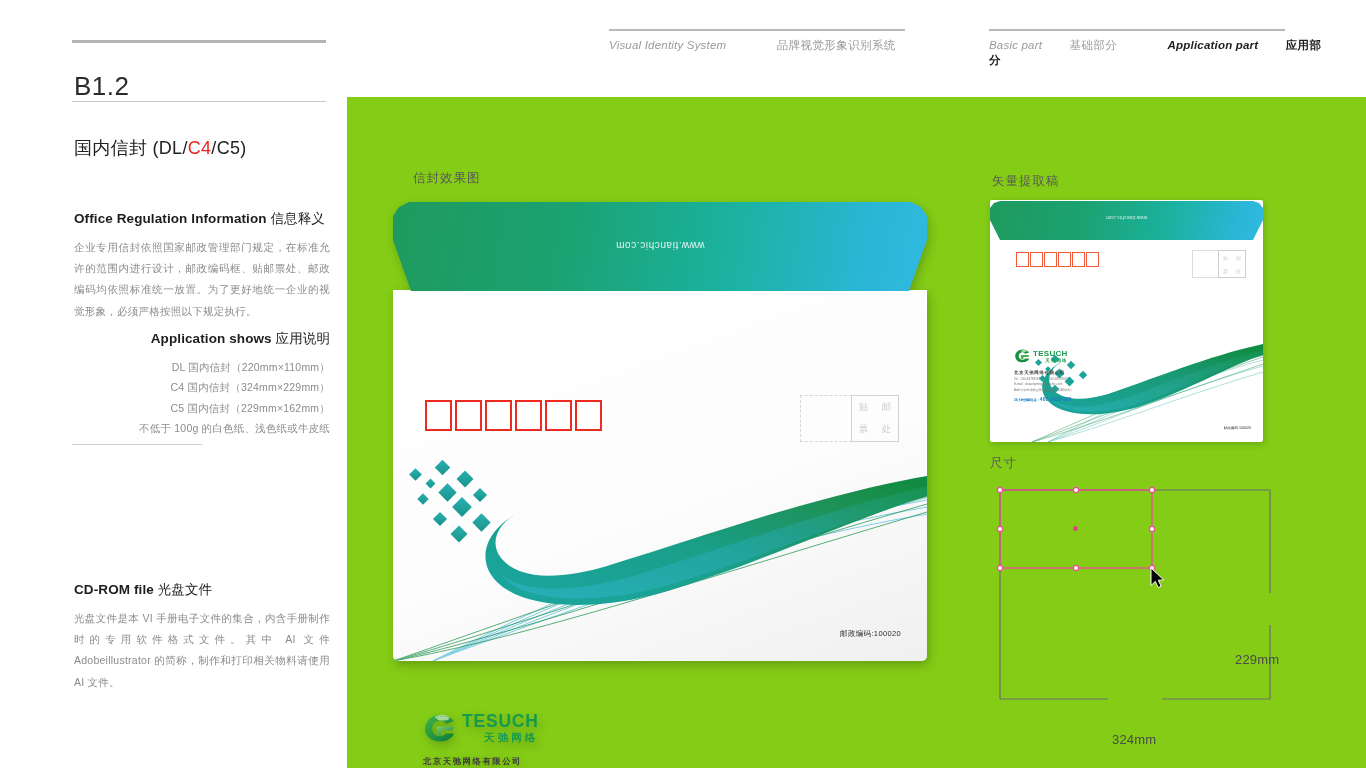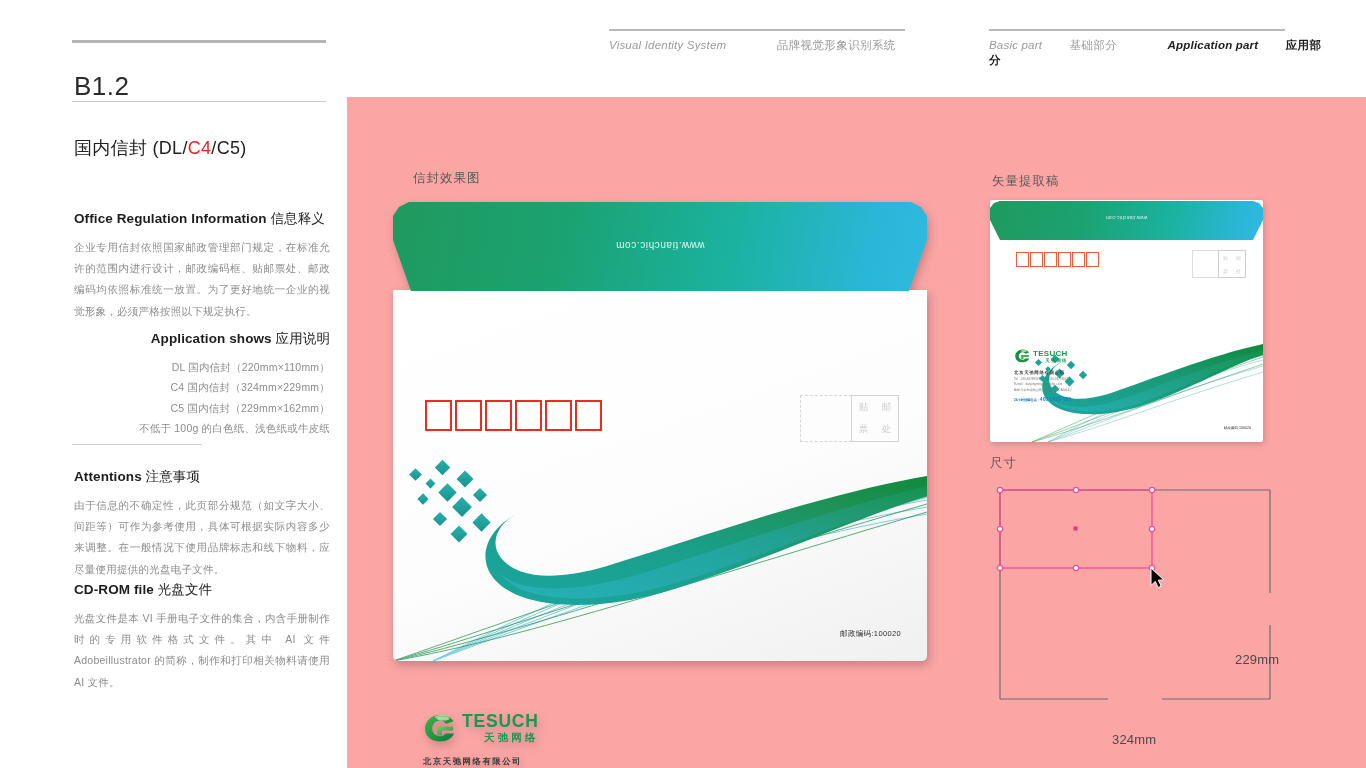--- a/index.html
+++ b/index.html
@@ -37,21 +37,21 @@
     font-size: 10.5px; color: #8c8c8c; line-height: 2.02;
     letter-spacing: .25px; text-align: justify;
   }
   .spec-line {
     font-size: 10.5px; color: #8c8c8c; line-height: 1.93; letter-spacing: .2px;
   }
 
   
   .stage {
     position: absolute; left: 347px; top: 97px;
-    width: 1019px; height: 671px; background: #fca5a5;
+    width: 1019px; height: 671px; background: #84cc16;
   }
 
   
   .hdr { position: absolute; top: 38px; font-size: 11.5px; color: #9a9a9a; }
   .hdr .bar { position: absolute; top: -9px; left: 0; height: 2px; background: #b9b9b9; }
   .hdr-a { left: 609px; width: 330px; }
   .hdr-a .bar { width: 296px; }
   .hdr-b { left: 989px; width: 340px; }
   .hdr-b .bar { width: 296px; }
   .hdr .en { letter-spacing: .2px; font-style: italic; }
@@ -212,27 +212,20 @@
       <div style="margin-top:4px;">
         <div class="spec-line">DL 国内信封（220mm×110mm）</div>
         <div class="spec-line">C4 国内信封（324mm×229mm）</div>
         <div class="spec-line">C5 国内信封（229mm×162mm）</div>
         <div class="spec-line">不低于 100g 的白色纸、浅色纸或牛皮纸</div>
       </div>
     </div>
 
     <div class="rule short" style="position:absolute;top:444px;left:0;"></div>
 
-    <div class="blk" style="position:absolute;top:468px;left:0;width:256px;">
-      <div class="blk-h">
-        <span>Attentions</span>
-        <span class="cn">注意事项</span>
-      </div>
-      <div class="blk-p">由于信息的不确定性，此页部分规范（如文字大小、间距等）可作为参考使用，具体可根据实际内容多少来调整。在一般情况下使用品牌标志和线下物料，应尽量使用提供的光盘电子文件。</div>
-    </div>
 
     <div class="blk" style="position:absolute;top:581px;left:0;width:256px;">
       <div class="blk-h">
         <span>CD-ROM file</span>
         <span class="cn">光盘文件</span>
       </div>
       <div class="blk-p">光盘文件是本 VI 手册电子文件的集合，内含手册制作时的专用软件格式文件。其中 AI 文件 Adobeillustrator 的简称，制作和打印相关物料请使用 AI 文件。</div>
     </div>
   </div>
 

